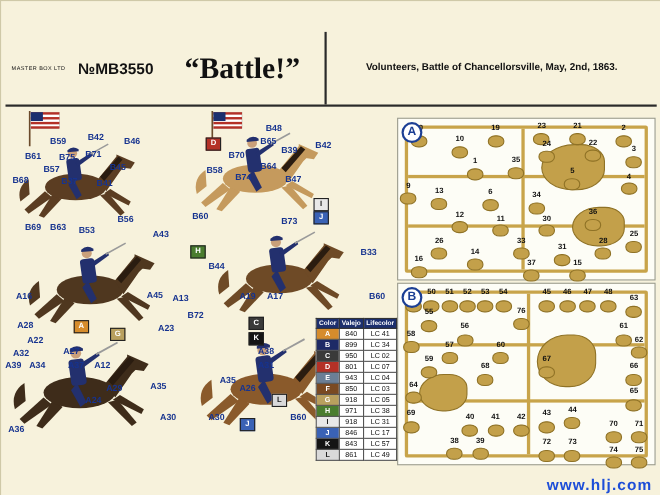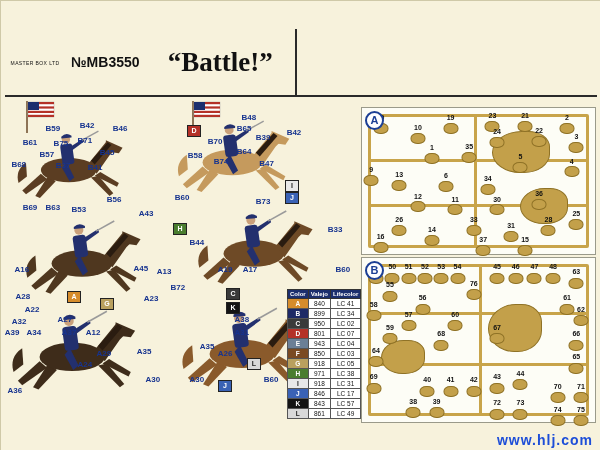--- a/index.html
+++ b/index.html
@@ -95,20 +95,21 @@
   </svg>
 
   <div class="hdr">
     <div class="logo">
       <div class="logo-sub">MASTER BOX LTD</div>
     </div>
     <div class="kitno">№MB3550</div>
     <div class="title">“Battle!”</div>
     <div class="vdiv"></div>
     <div class="desc">
+      <div>Volunteers, Battle of Chancellorsville, May, 2nd, 1863.</div>
     </div>
   </div>
 
   <div class="illus" id="illustration">
     <svg class="flag" style="left:20px;top:0" width="32" height="34" viewBox="0 0 32 34">
         <use href="#us-flag"></use>
       </svg>
     <svg class="flag" style="left:186px;top:0" width="32" height="34" viewBox="0 0 32 34">
         <use href="#us-flag"></use>
       </svg>

